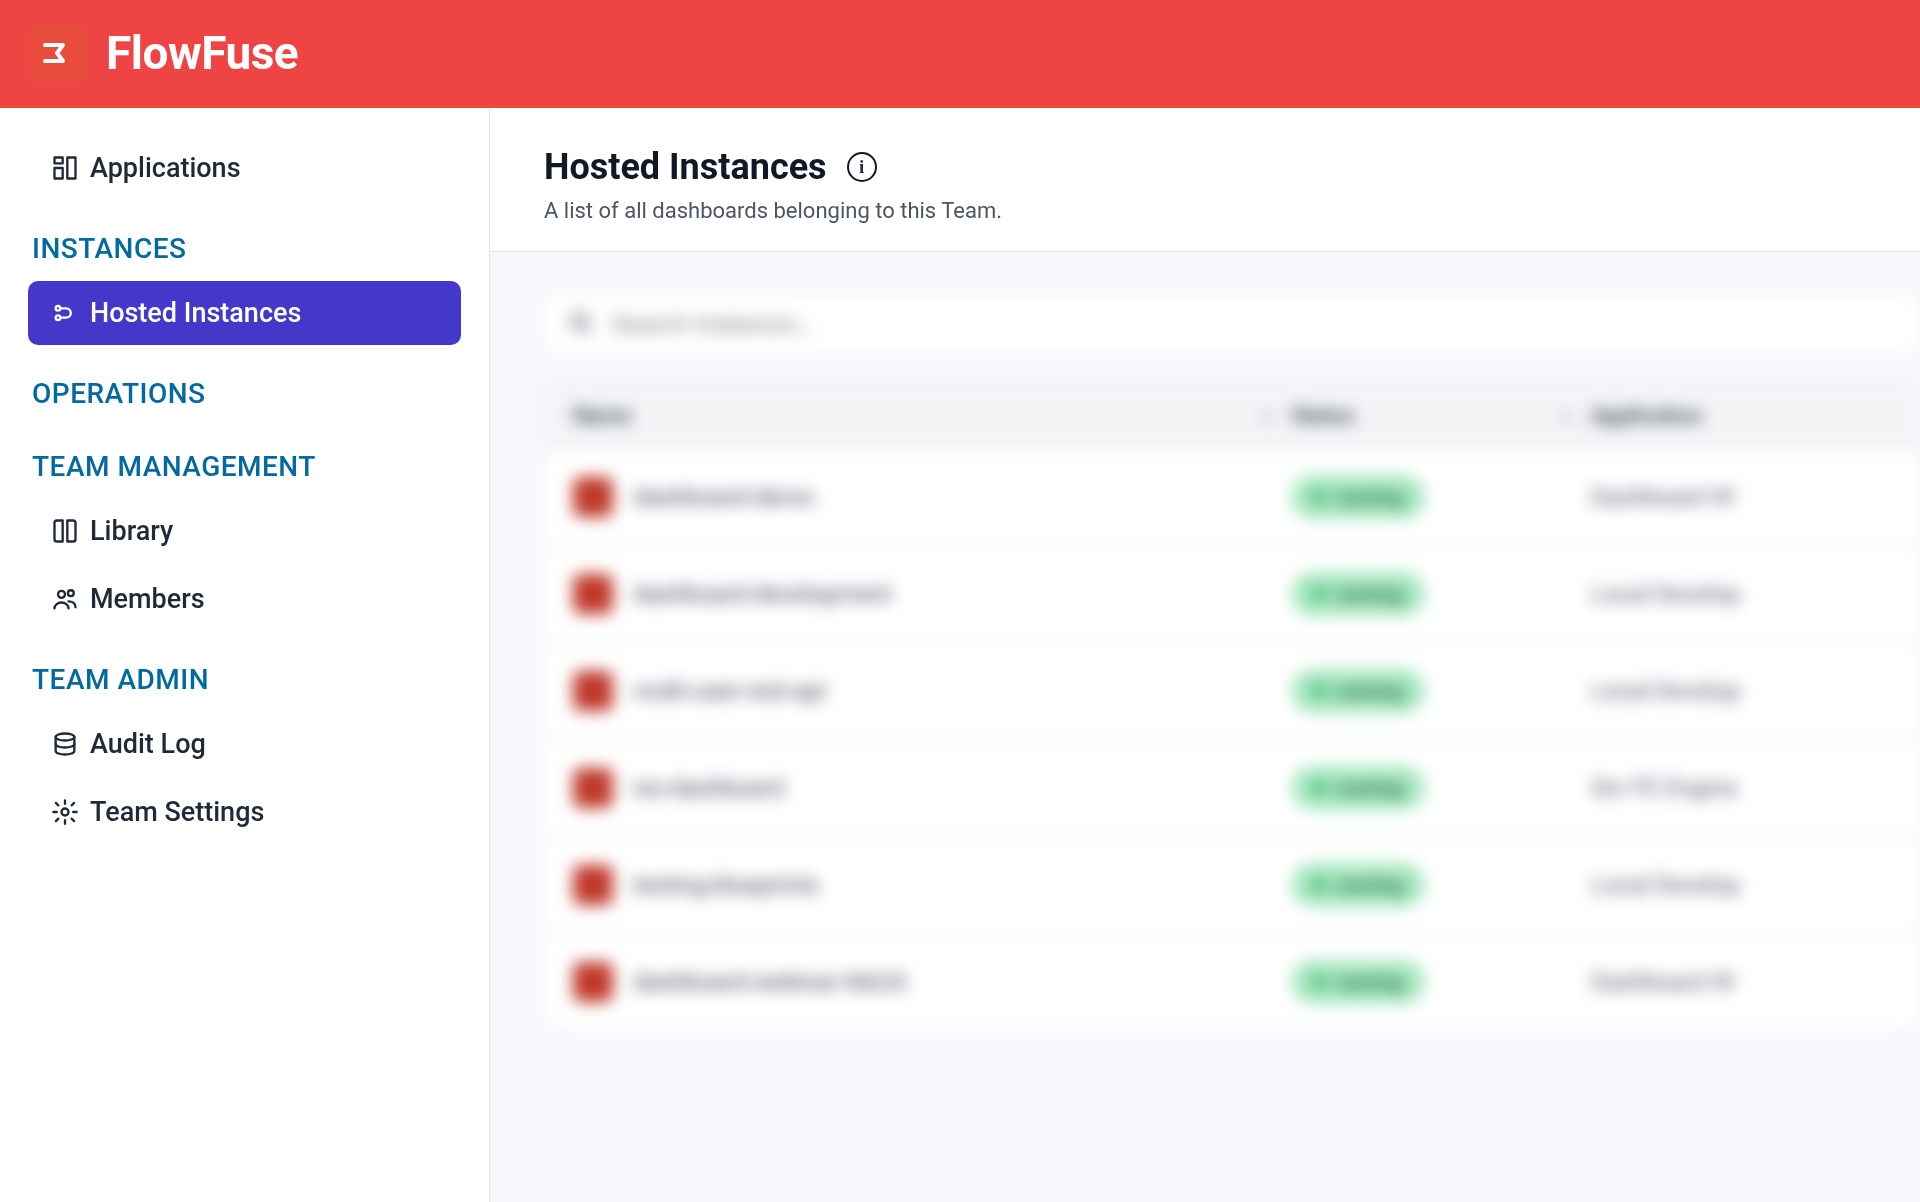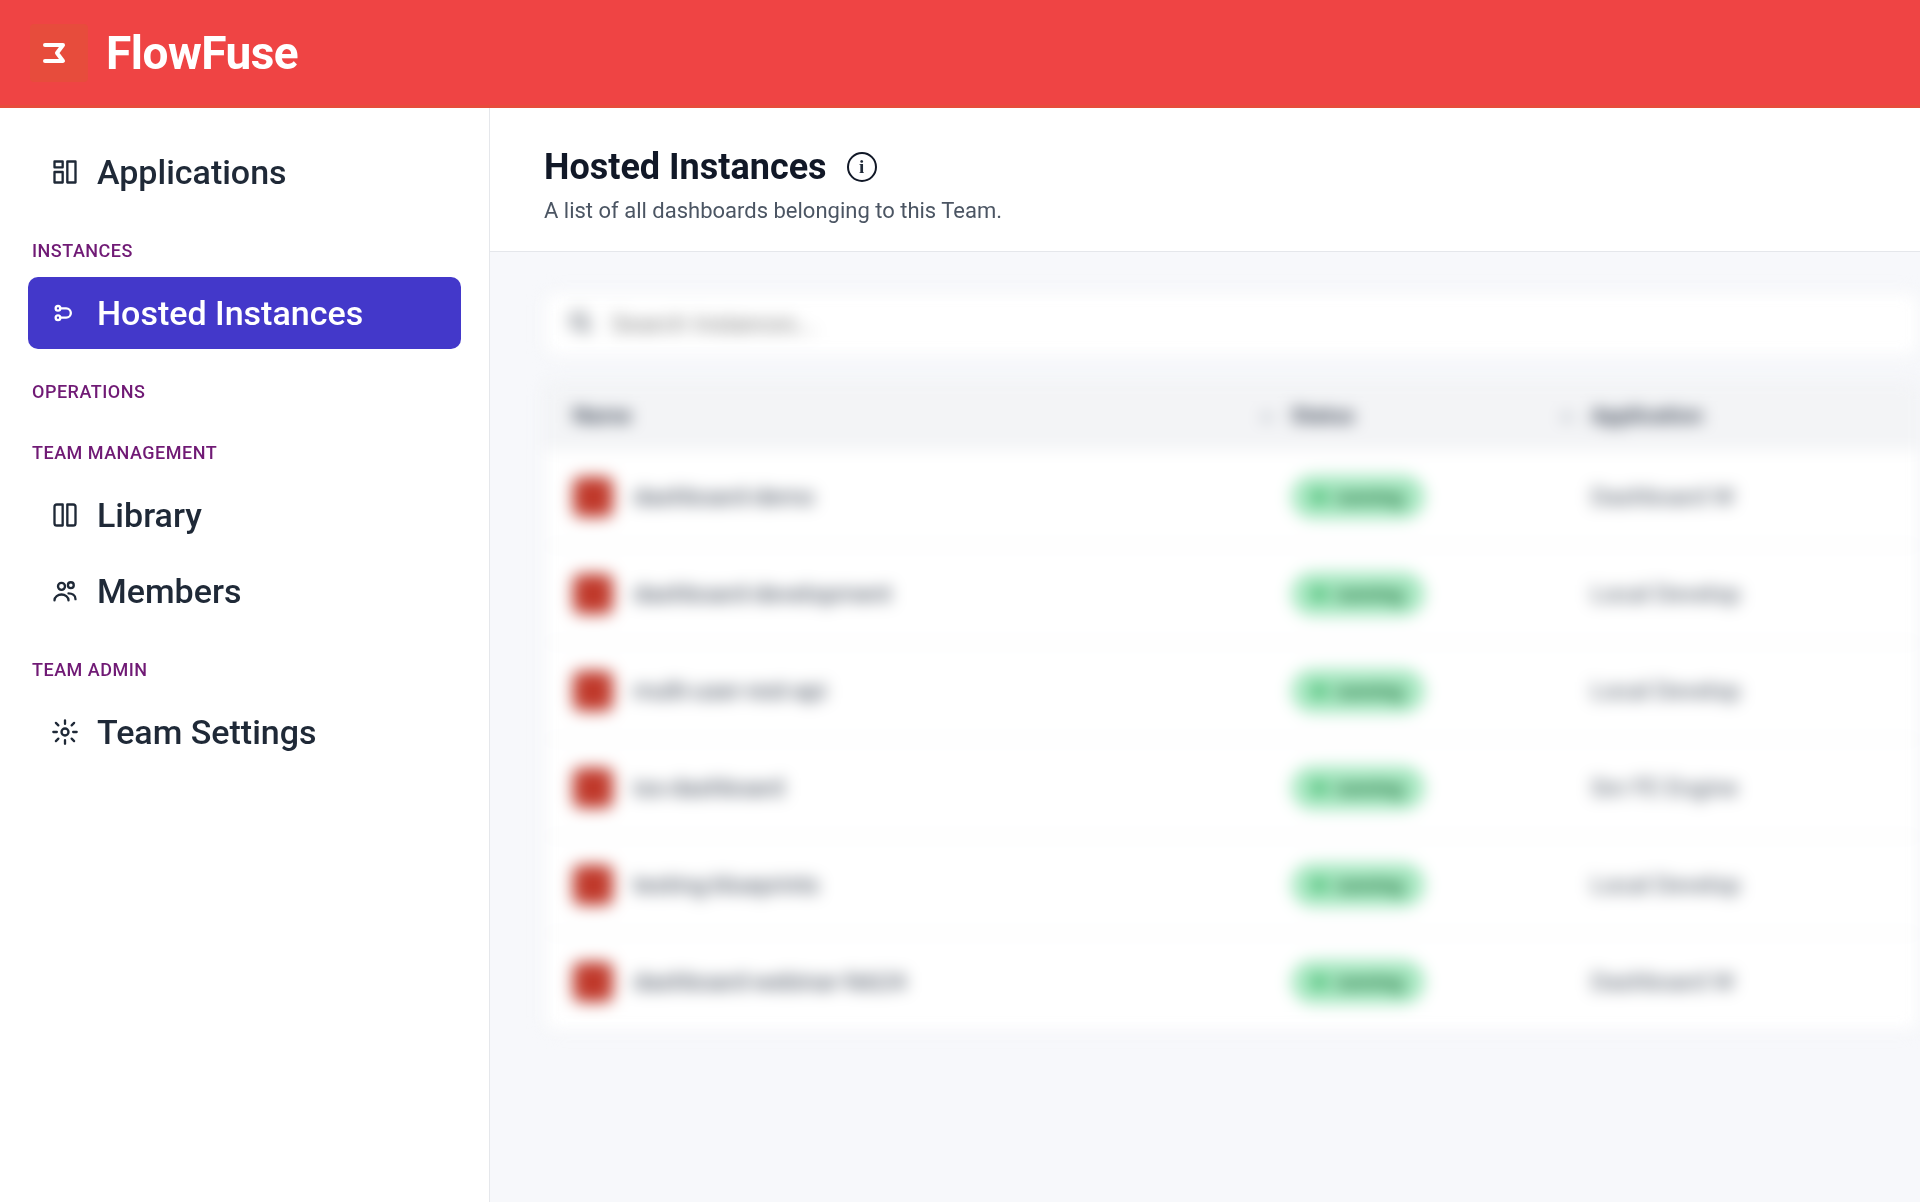--- a/index.html
+++ b/index.html
@@ -48,39 +48,39 @@
   }
   .sidebar {
     width: 490px;
     border-right: 1px solid #e5e7eb;
     padding: 24px 28px 24px 28px;
     overflow-y: auto;
   }
   .nav-item {
     display: flex;
     align-items: center;
-    gap: 17px;
+    gap: 10px;
     padding: 16px 22px;
     border-radius: 10px;
-    font-size: 34px;
+    font-size: 27px;
     font-weight: 500;
     color: #1f2937;
     cursor: pointer;
     margin: 4px 0;
   }
   .nav-item.active {
     background: #4338ca;
     color: #fff;
   }
   .nav-item .icon { width: 30px; height: 30px; display:flex; align-items:center; justify-content:center; flex-shrink:0; }
   .nav-item.active .icon svg { stroke: #fff; }
   .section-label {
-    font-size: 18px;
+    font-size: 28px;
     font-weight: 500;
-    color: #701a75;
+    color: #0369a1;
     letter-spacing: 0.5px;
     padding: 28px 4px 12px 4px;
   }
 
   
   .main {
     flex: 1;
     display: flex;
     flex-direction: column;
     overflow: hidden;
@@ -260,20 +260,30 @@
             <circle cx="9" cy="8" r="3"></circle>
             <path d="M3 20c0-3 3-5 6-5s6 2 6 5"></path>
             <circle cx="17" cy="7" r="2.5"></circle>
             <path d="M15 14c3 0 6 1.5 6 5"></path>
           </svg>
       </span>
       <span>Members</span>
     </div>
 
     <div class="section-label">TEAM ADMIN</div>
+    <div class="nav-item">
+      <span class="icon">
+        <svg width="28" height="28" viewBox="0 0 24 24">
+            <ellipse cx="12" cy="6" rx="8" ry="3"></ellipse>
+            <path d="M4 6v6c0 1.7 3.6 3 8 3s8-1.3 8-3V6"></path>
+            <path d="M4 12v6c0 1.7 3.6 3 8 3s8-1.3 8-3v-6"></path>
+          </svg>
+      </span>
+      <span>Audit Log</span>
+    </div>
     <div class="nav-item">
       <span class="icon">
         <svg width="28" height="28" viewBox="0 0 24 24">
             <circle cx="12" cy="12" r="3"></circle>
             <path d="M12 2v3M12 19v3M4.2 4.2l2.1 2.1M17.7 17.7l2.1 2.1M2 12h3M19 12h3M4.2 19.8l2.1-2.1M17.7 6.3l2.1-2.1"></path>
           </svg>
       </span>
       <span>Team Settings</span>
     </div>
   </nav>

